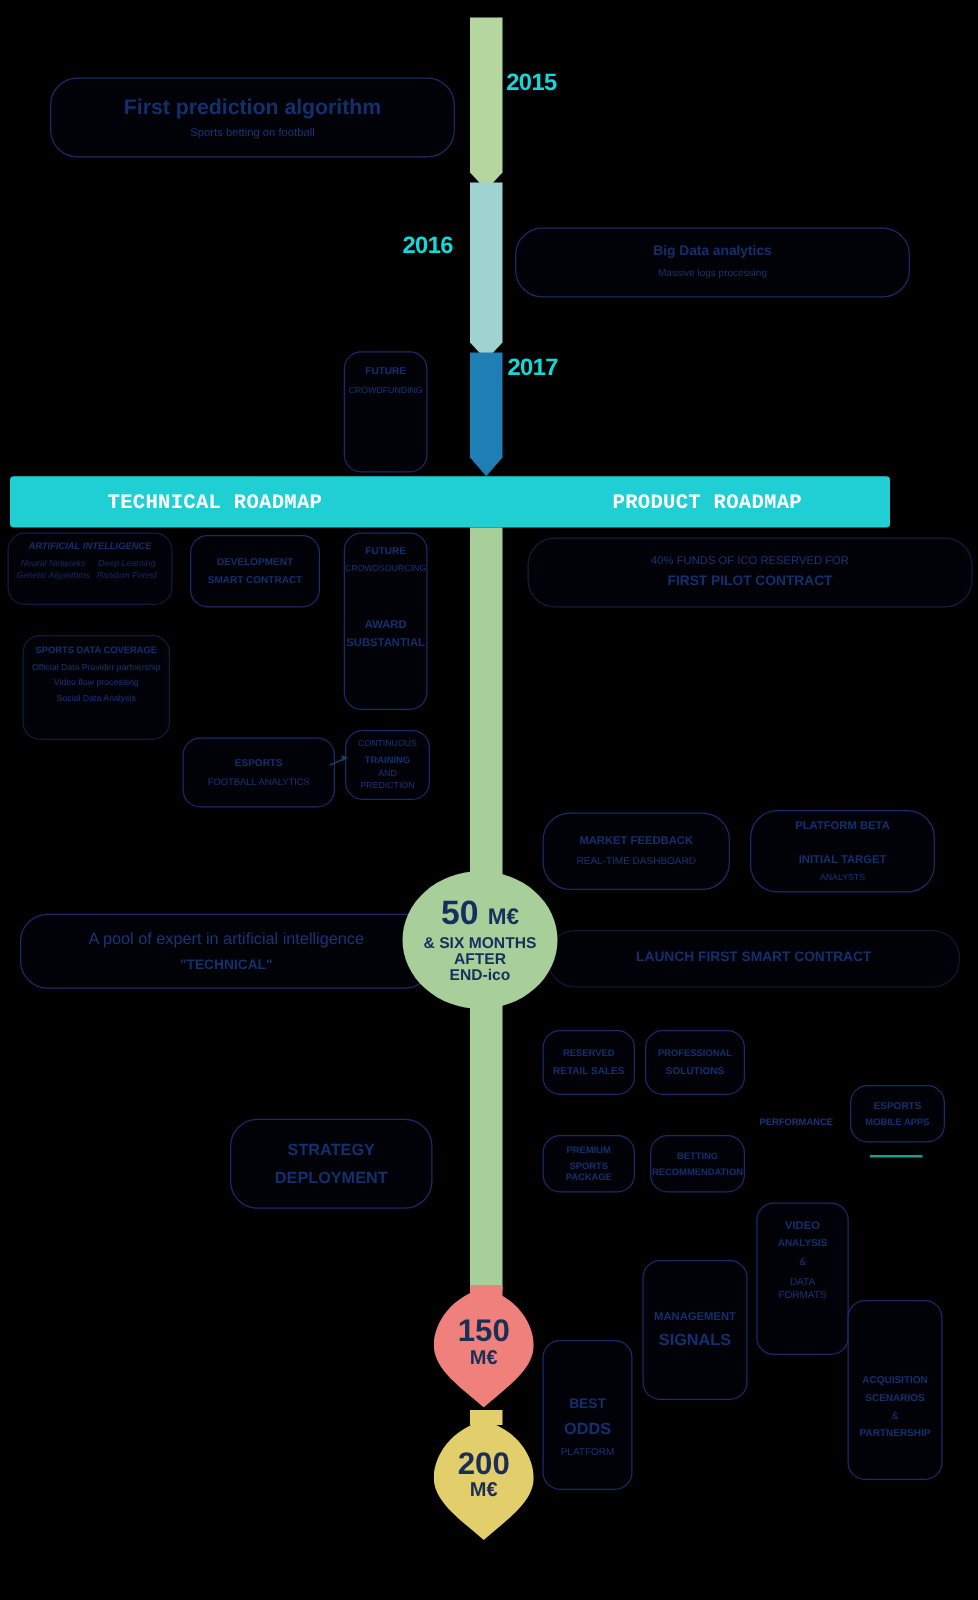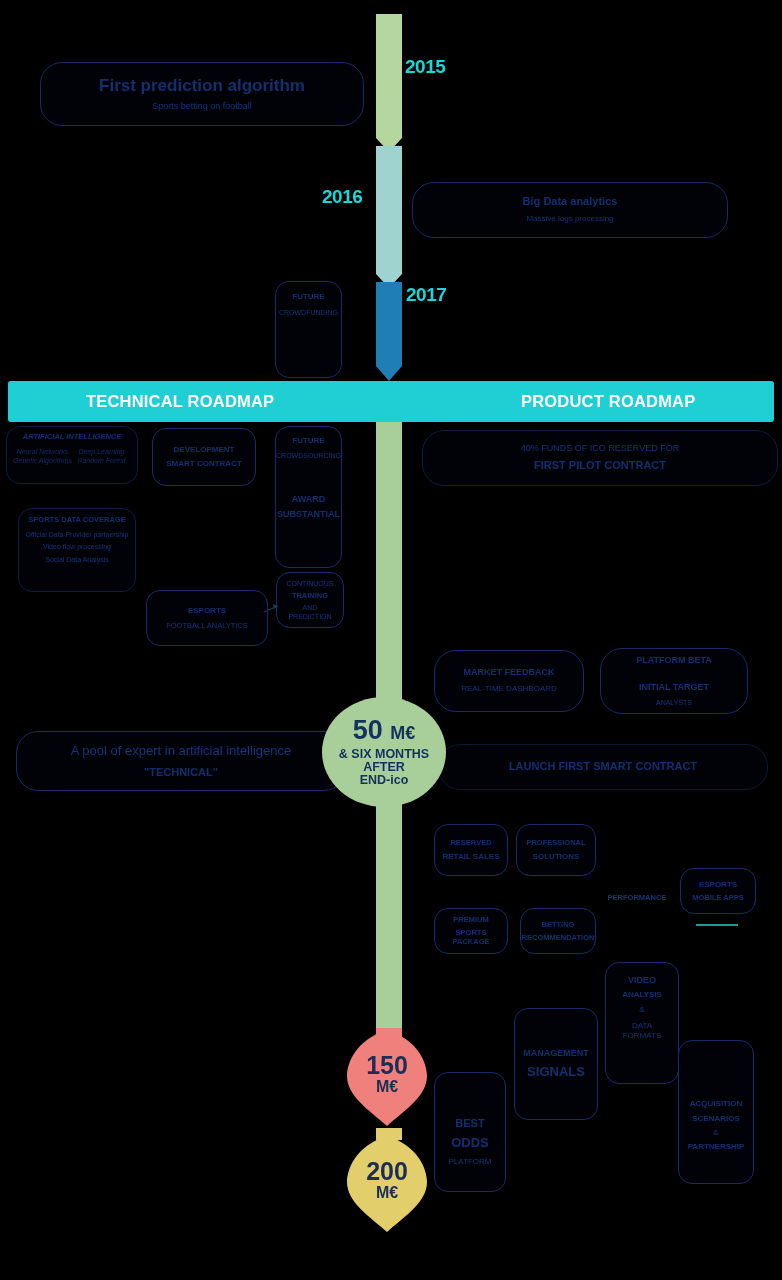--- a/index.html
+++ b/index.html
@@ -19,22 +19,22 @@
   .box{position:absolute;border:1px solid #1b2a6b;border-radius:14px;
        background:#000208;box-sizing:border-box;display:flex;flex-direction:column;
        align-items:center;justify-content:center;text-align:center;padding:4px 6px;}
   .box .t1{color:#13306e;font-weight:bold;line-height:1.25;}
   .box .t2{color:#16357a;line-height:1.3;}
   .box .t3{color:#122b63;line-height:1.3;}
 
   .bigbox{border-radius:22px;}
 
   
-  #roadmap-bar{position:absolute;left:8px;top:381px;width:766px;height:41px;
-      background:#20cfd4;border-radius:3px;display:flex;align-items:center;}
+  #roadmap-bar{position:absolute;left:8px;top:381px;width:704px;height:41px;
+      background:#20cfd4;border-radius:3px;display:flex;align-items:center;font-family:Liberation Mono, monospace;}
   #roadmap-bar .half{flex:1;display:flex;align-items:center;}
   #roadmap-bar .lbl{color:#ffffff;font-size:16.5px;font-weight:bold;letter-spacing:0.2px;}
   #tech-lbl{margin-left:78px;}
   #prod-lbl{margin-left:130px;}
 
   
   .milestone{position:absolute;display:flex;flex-direction:column;
              align-items:center;justify-content:center;text-align:center;}
   #ms-50{left:322px;top:697px;width:124px;height:110px;}
   #ms-50 .disc{position:absolute;left:0;top:0;width:124px;height:110px;
@@ -138,37 +138,41 @@
     <div class="t2 tiny" style="margin-top:5px;">CROWDSOURCING</div>
     <div class="t1 t9" style="margin-top:34px;">AWARD</div>
     <div class="t1 t9" style="margin-top:4px;">SUBSTANTIAL</div>
   </div>
 
   <div class="box" style="left:146px;top:590px;width:122px;height:56px;">
     <div class="t1 t8">ESPORTS</div>
     <div class="t2 t7" style="margin-top:5px;">FOOTBALL ANALYTICS</div>
   </div>
 
-  <div class="box" style="left:276px;top:572px;width:68px;height:56px;">
+  <div class="box" style="left:276px;top:584px;width:68px;height:56px;">
     <div class="t2 tiny">CONTINUOUS</div>
     <div class="t1 t7" style="margin-top:3px;">TRAINING</div>
     <div class="t2 tiny" style="margin-top:3px;">AND PREDICTION</div>
   </div>
 
   <svg class="arrowlink" style="left:262px;top:600px;" width="20" height="18">
     <path d="M2 12 L16 6" stroke="#17405e" stroke-width="1.2" fill="none"></path>
     <path d="M16 6 L11 4 L12 9 Z" fill="#17405e"></path>
   </svg>
 
   <div class="box bigbox" style="left:16px;top:731px;width:330px;height:60px;">
     <div class="t2 t10">A pool of expert in artificial intelligence</div>
     <div class="t1 t11" style="margin-top:6px;">"TECHNICAL"</div>
   </div>
 
 
+  <div class="box bigbox" style="left:184px;top:895px;width:162px;height:72px;">
+    <div class="t1 t10">STRATEGY</div>
+    <div class="t1 t10" style="margin-top:6px;">DEPLOYMENT</div>
+  </div>
 
   <div class="box bigbox" style="left:422px;top:430px;width:356px;height:56px;border-color:#101c42;">
     <div class="t2 t9">40% FUNDS OF ICO RESERVED FOR</div>
     <div class="t1 t11" style="margin-top:5px;">FIRST PILOT CONTRACT</div>
   </div>
 
   <div class="box bigbox" style="left:434px;top:650px;width:150px;height:62px;">
     <div class="t1 t9">MARKET FEEDBACK</div>
     <div class="t2 t8" style="margin-top:6px;">REAL-TIME DASHBOARD</div>
   </div>

